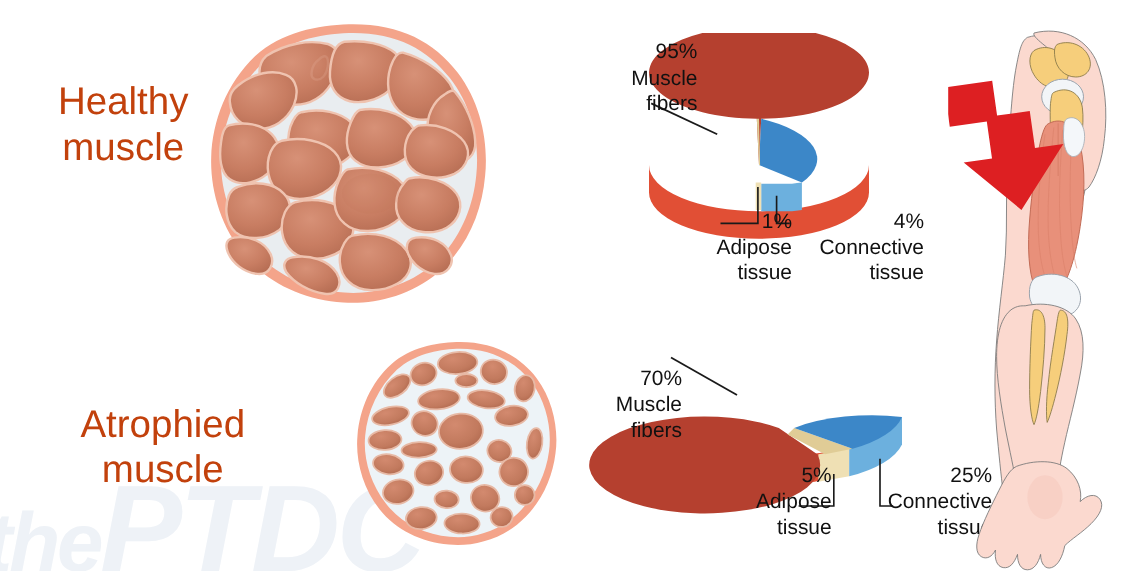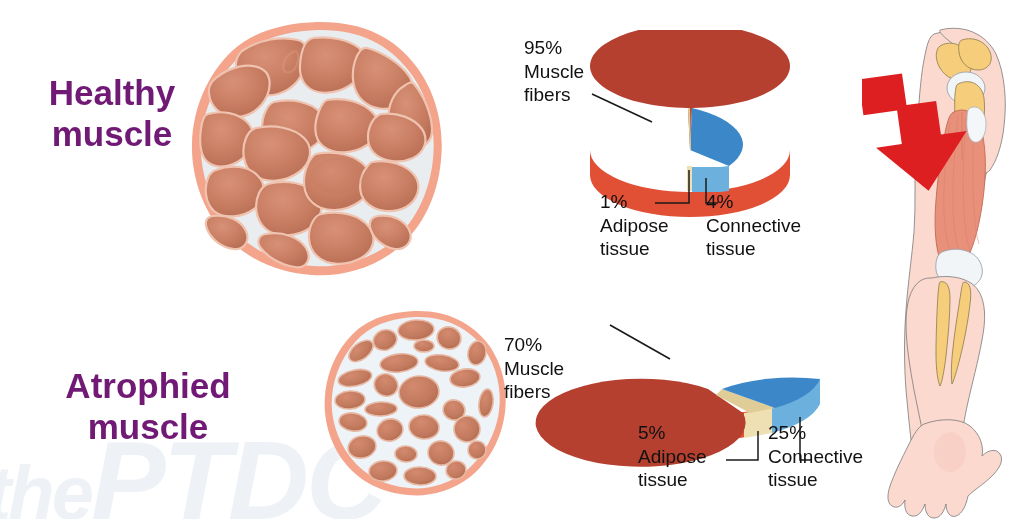--- a/index.html
+++ b/index.html
@@ -30,24 +30,24 @@
     color: #eef2f7;
     white-space: nowrap;
     user-select: none;
   }
   .watermark .wm-small { font-size: 76px; }
 
   
   .section-label {
     position: absolute;
     font-family: "Liberation Sans", sans-serif;
-    font-weight: bold;
+    font-weight: normal;
     font-size: 35px;
     line-height: 1.18;
-    color: #701a75;
+    color: #c2410c;
     text-align: center;
     white-space: pre-line;
   }
   #label-healthy   { left: 6px;  top: 72px;  width: 212px; }
   #label-atrophied { left: 42px; top: 365px; width: 212px; }
 
   
   .xsection { position: absolute; }
   #xs-healthy   { left: 186px; top: 18px;  width: 262px; height: 262px; }
   #xs-atrophied { left: 320px; top: 308px; width: 190px; height: 190px; }
@@ -56,21 +56,21 @@
   .pie-wrap { position: absolute; }
   #pie-healthy   { left: 520px; top: 30px;  width: 340px; height: 245px; }
   #pie-atrophied { left: 500px; top: 285px; width: 370px; height: 230px; }
 
   .pie-text {
     position: absolute;
     font-family: "Liberation Sans", sans-serif;
     font-size: 19px;
     line-height: 1.24;
     color: #111111;
-    text-align: left;
+    text-align: right;
     white-space: pre-line;
   }
 
   
   #p1-muscle     { left: 4px;   top: 6px;   width: 110px; }
   #p1-adipose    { left: 80px;  top: 160px; width: 120px; }
   #p1-connective { left: 186px; top: 160px; width: 134px; }
 
   
   #p2-muscle     { left: 4px;   top: 6px;   width: 116px; margin-top: 42px; }

